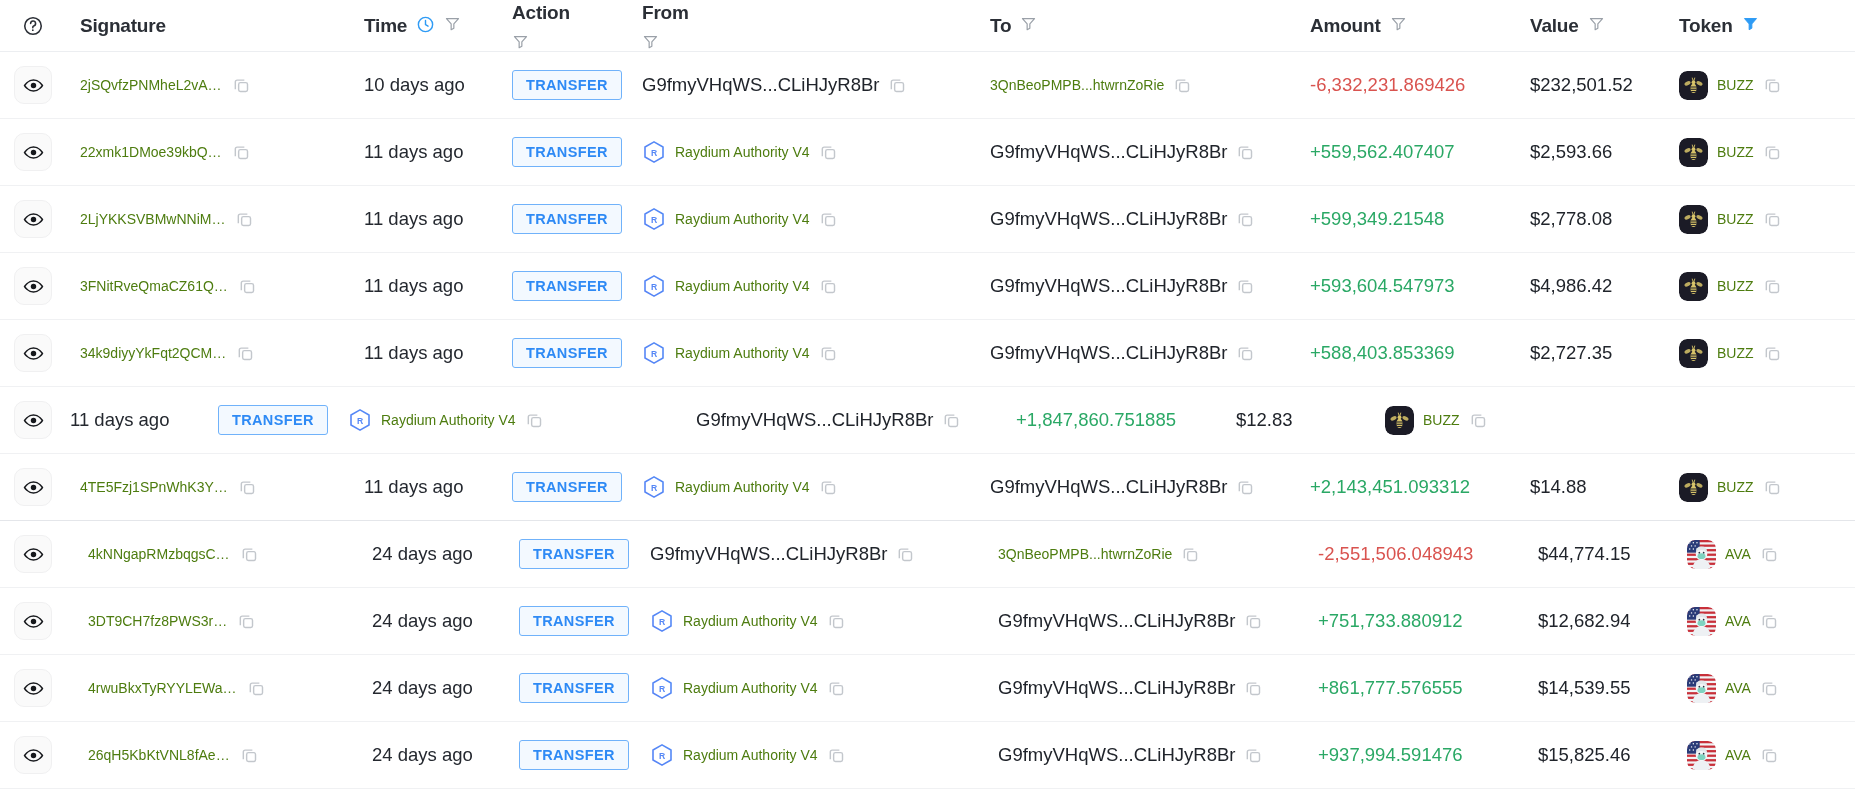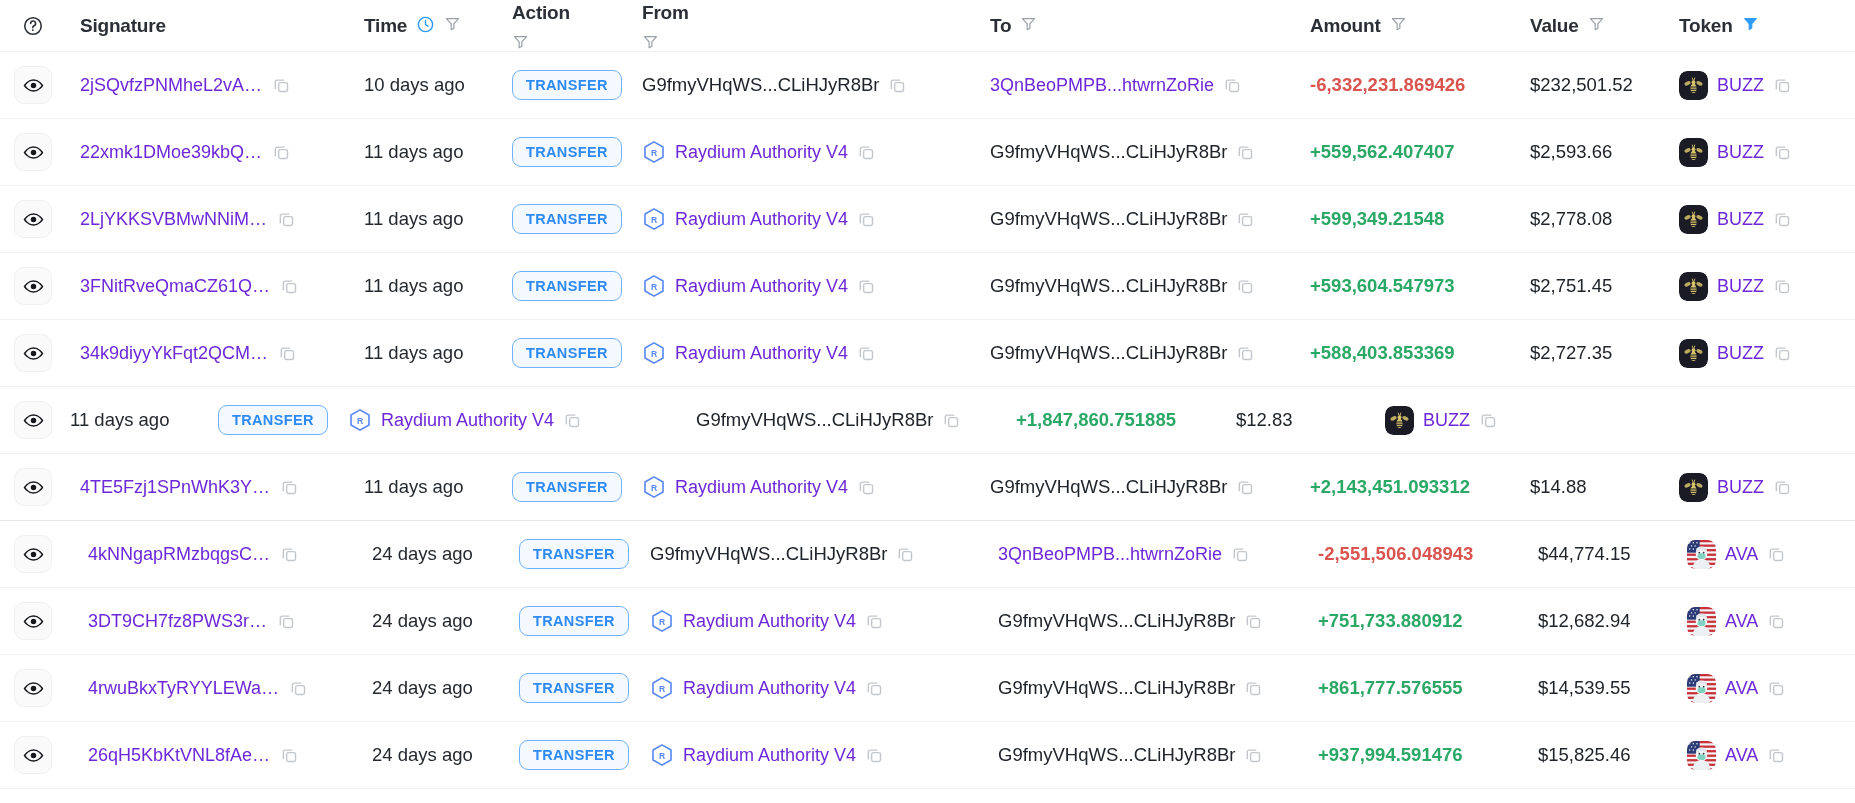--- a/index.html
+++ b/index.html
@@ -84,53 +84,53 @@
     background: #fff;
   }
   .row.group-end { border-bottom: 1px solid #e4e6ea; }
 
   .cell { display: flex; align-items: center; font-size: 18.5px; color: #20242b; white-space: nowrap; overflow: hidden; }
   .cell.c-sig    { padding-left: 14px; gap: 10px; }
   .cell.c-time   { padding-left: 4px; }
   .cell.c-action { padding-left: 0px; }
   .cell.c-from   { padding-left: 8px; gap: 9px; }
   .cell.c-to     { padding-left: 10px; gap: 9px; }
-  .cell.c-amount { padding-left: 10px; font-weight: bold; }
+  .cell.c-amount { padding-left: 10px; }
   .cell.c-value  { padding-left: 10px; }
   .cell.c-token  { padding-left: 14px; gap: 9px; }
 
   
   .row.shift .cell.c-sig    { padding-left: 22px; }
   .row.shift .cell.c-time   { padding-left: 12px; }
   .row.shift .cell.c-action { padding-left: 7px; }
   .row.shift .cell.c-from   { padding-left: 16px; }
   .row.shift .cell.c-to     { padding-left: 18px; }
   .row.shift .cell.c-amount { padding-left: 18px; }
   .row.shift .cell.c-value  { padding-left: 18px; text-align: right; }
   .row.shift .cell.c-token  { padding-left: 22px; }
 
   .link {
-    color: #6d28d9;
+    color: #4d7c0f;
     cursor: pointer;
     overflow: hidden;
     text-overflow: ellipsis;
     white-space: nowrap;
-    font-size: 18px;
+    font-size: 14px;
   }
   .plain { color: #20242b; font-size: 18.5px; }
   .time-txt { color: #24282f; font-size: 18.5px; }
 
   .badge {
     display: inline-flex;
     align-items: center;
     justify-content: center;
     height: 30px;
     padding: 0 13px;
     border: 1px solid #70b2fa;
-    border-radius: 9px;
+    border-radius: 3px;
     color: #2e8af5;
     background: #f3f9ff;
     font-size: 14.5px;
     font-weight: 600;
     letter-spacing: .35px;
     cursor: pointer;
   }
 
   .amt-neg { color: #d9534f; font-size: 18.5px; }
   .amt-pos { color: #2aa865; font-size: 18.5px; }
@@ -578,21 +578,21 @@
     <path d="M15.6 5.2H6.6A2.4 2.4 0 0 0 4.2 7.6v9"></path>
   </svg>
           </span>
         </div>
 
     <div class="cell c-amount">
       <span class="amt-pos">+593,604.547973</span>
     </div>
 
     <div class="cell c-value">
-      <span>$2,751.45</span>
+      <span>$4,986.42</span>
     </div>
 
     <div class="cell c-token">
       <span class="tok-icon">
       <svg viewBox="0 0 32 32" width="29" height="29">
         <rect width="32" height="32" rx="9" fill="#1b1b26"></rect>
         <g fill="#d8c46a">
           <ellipse cx="16" cy="19.2" rx="3.2" ry="5.1"></ellipse>
           <ellipse cx="16" cy="12.4" rx="2.1" ry="2.1"></ellipse>
           <ellipse cx="9.4" cy="13.6" rx="3.6" ry="2.1" transform="rotate(-28 9.4 13.6)" opacity=".85"></ellipse>

